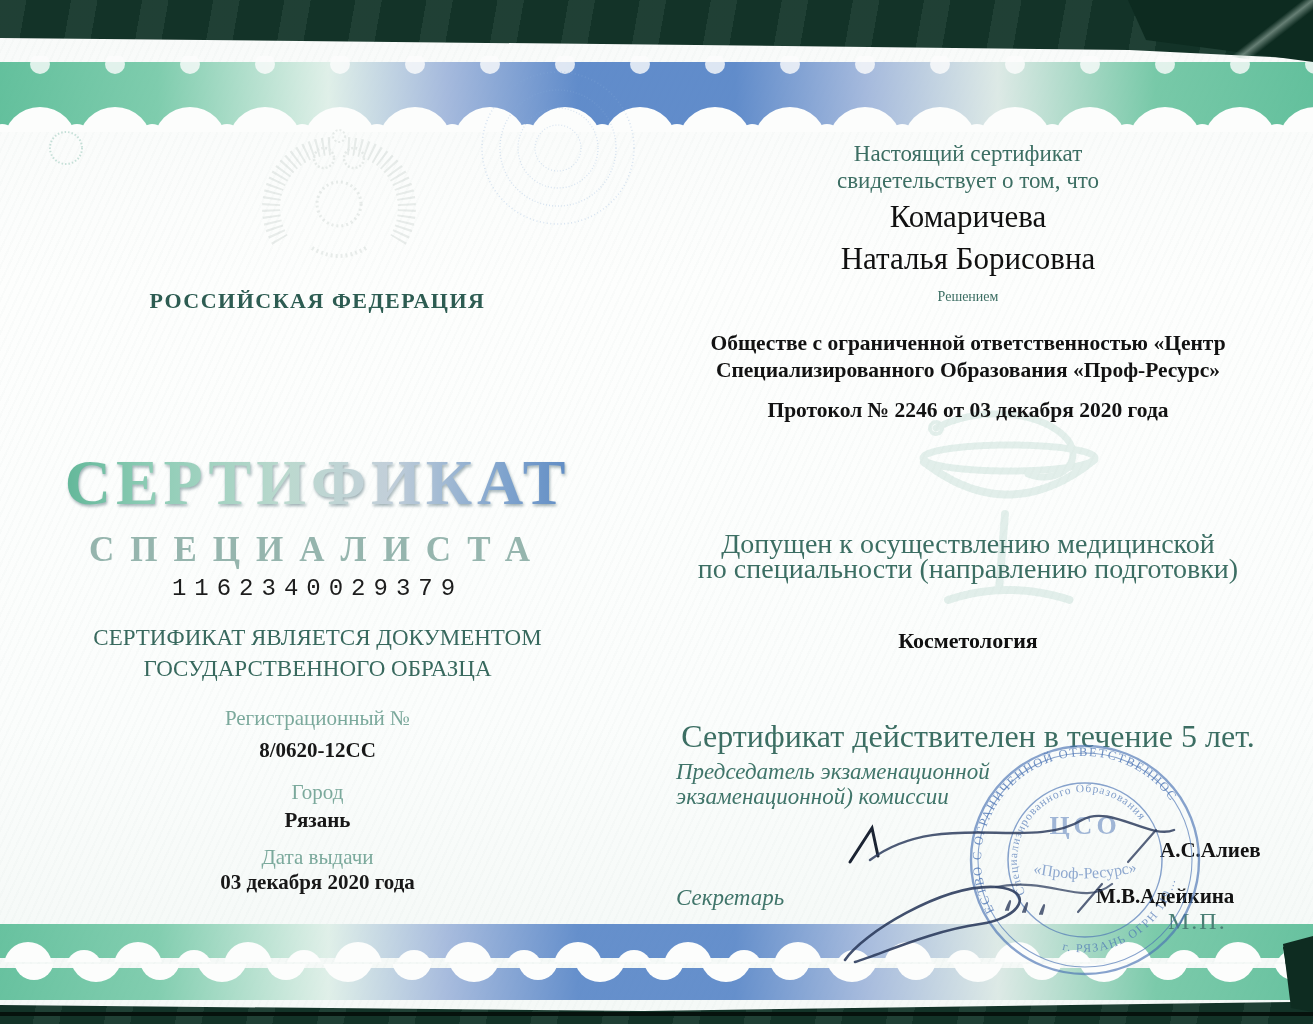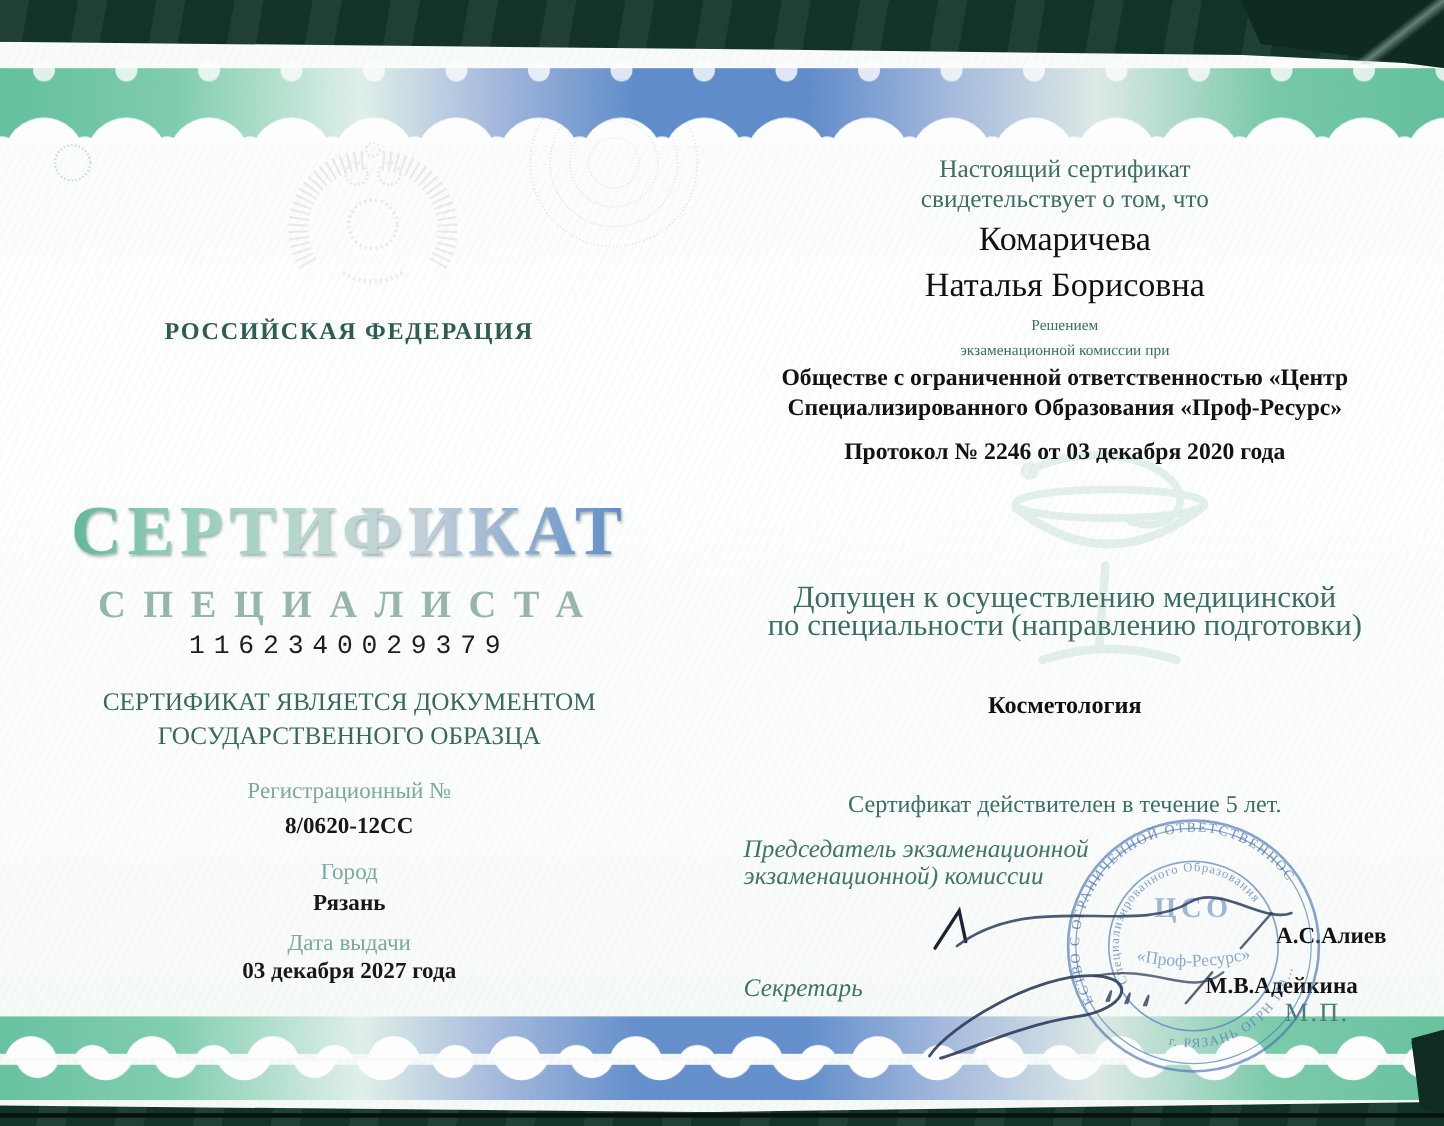--- a/index.html
+++ b/index.html
@@ -41,21 +41,21 @@
   .statement{font-size:23px;line-height:31px;color:#38695e;}
   .fld-label{font-size:21px;}
   .fld-value{font-size:21px;font-weight:bold;}
   .intro{font-size:23px;line-height:27px;}
   .holder{font-size:31px;line-height:42px;color:#101010;}
   .decision{font-size:14px;line-height:23px;font-family:Liberation Serif, serif;}
   .org{font-size:21.5px;line-height:27px;font-weight:bold;color:#121212;}
   .protocol{font-size:21.5px;font-weight:bold;color:#121212;}
   .admission{font-size:28px;line-height:24.5px;}
   .specialty{font-size:22px;font-weight:bold;color:#101010;}
-  .validity{font-size:22px;}
+  .validity{font-size:32px;}
   .sig-label{font-size:23px;line-height:24.5px;color:#40756a;font-style:italic;}
   .sig-name{font-size:21px;font-weight:bold;color:#131313;}
   .seal-mark{font-size:24px;color:#4a7f74;letter-spacing:2px;}
 </style>
 </head>
 <body>
 
 <div class="scene">
   <div class="folder-streaks"></div>
 
@@ -158,35 +158,34 @@
       <div>ГОСУДАРСТВЕННОГО ОБРАЗЦА</div>
     </div>
 
     <div class="txt center fld-label lbl" style="left:25px;top:706px;width:585px;">Регистрационный №</div>
     <div class="txt center fld-value blk" style="left:25px;top:738px;width:585px;">8/0620-12СС</div>
 
     <div class="txt center fld-label lbl" style="left:25px;top:780px;width:585px;">Город</div>
     <div class="txt center fld-value blk" style="left:25px;top:808px;width:585px;">Рязань</div>
 
     <div class="txt center fld-label lbl" style="left:25px;top:845px;width:585px;">Дата выдачи</div>
-    <div class="txt center fld-value blk" style="left:25px;top:870px;width:585px;">03 декабря 2027 года</div>
+    <div class="txt center fld-value blk" style="left:25px;top:870px;width:585px;">03 декабря 2020 года</div>
 
     <div class="txt center intro teal" style="left:663px;top:140px;width:610px;">
       <div>Настоящий сертификат</div>
       <div>свидетельствует о том, что</div>
     </div>
 
     <div class="txt center holder" style="left:663px;top:196px;width:610px;">
       <div>Комаричева</div>
       <div>Наталья Борисовна</div>
     </div>
 
     <div class="txt center decision teal" style="left:663px;top:285px;width:610px;">
       <div>Решением</div>
-      <div>экзаменационной комиссии при</div>
     </div>
 
     <div class="txt center org" style="left:663px;top:330px;width:610px;">
       <div>Обществе с ограниченной ответственностью «Центр</div>
       <div>Специализированного Образования «Проф-Ресурс»</div>
     </div>
 
     <div class="txt center protocol" style="left:663px;top:398px;width:610px;">Протокол № 2246 от 03 декабря 2020 года</div>
 
     <div class="txt center admission teal" style="left:663px;top:532px;width:610px;">

